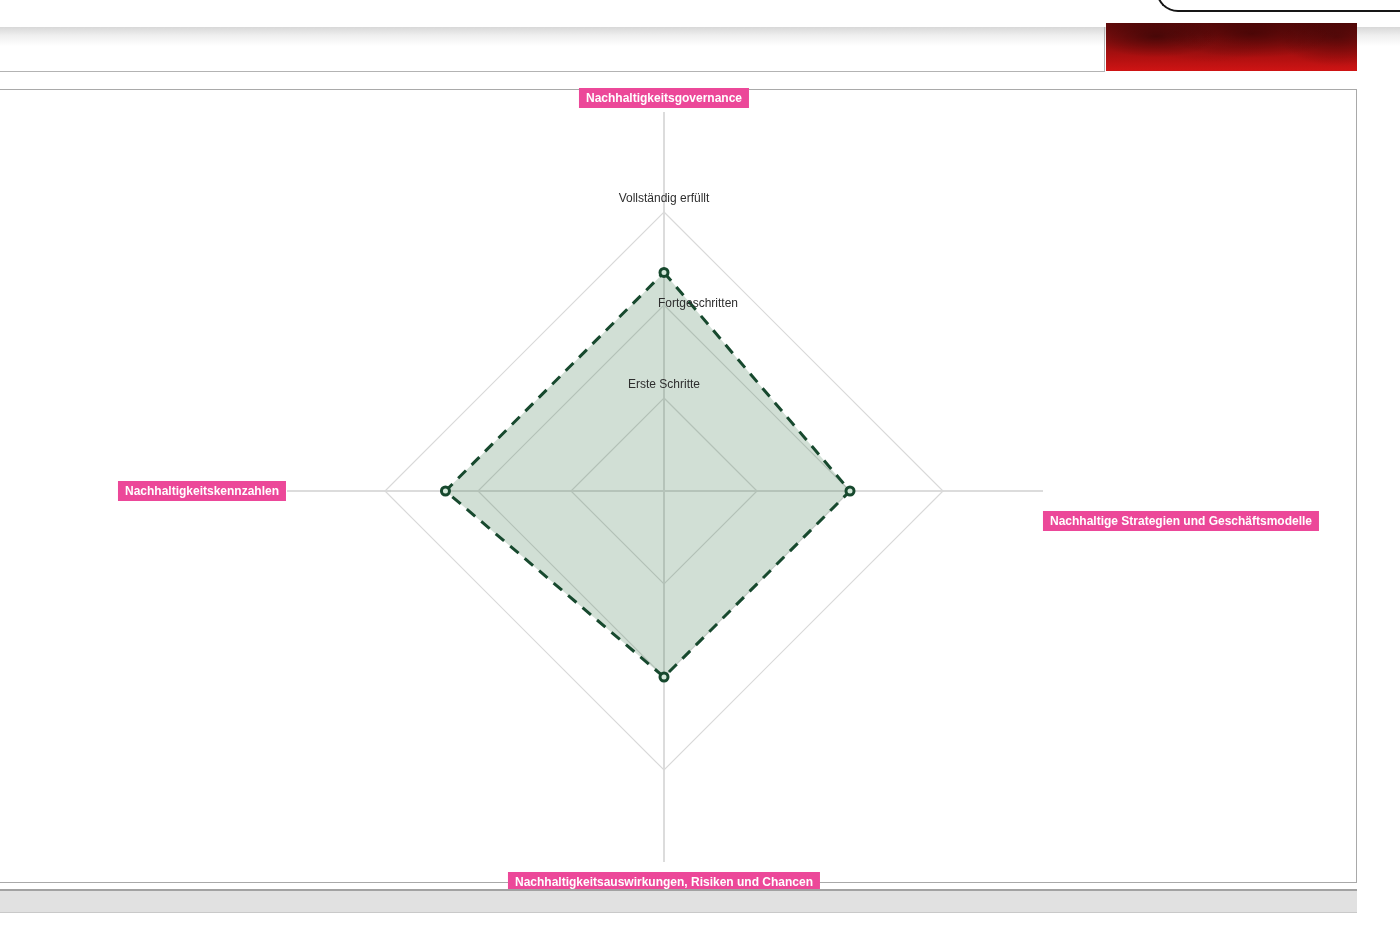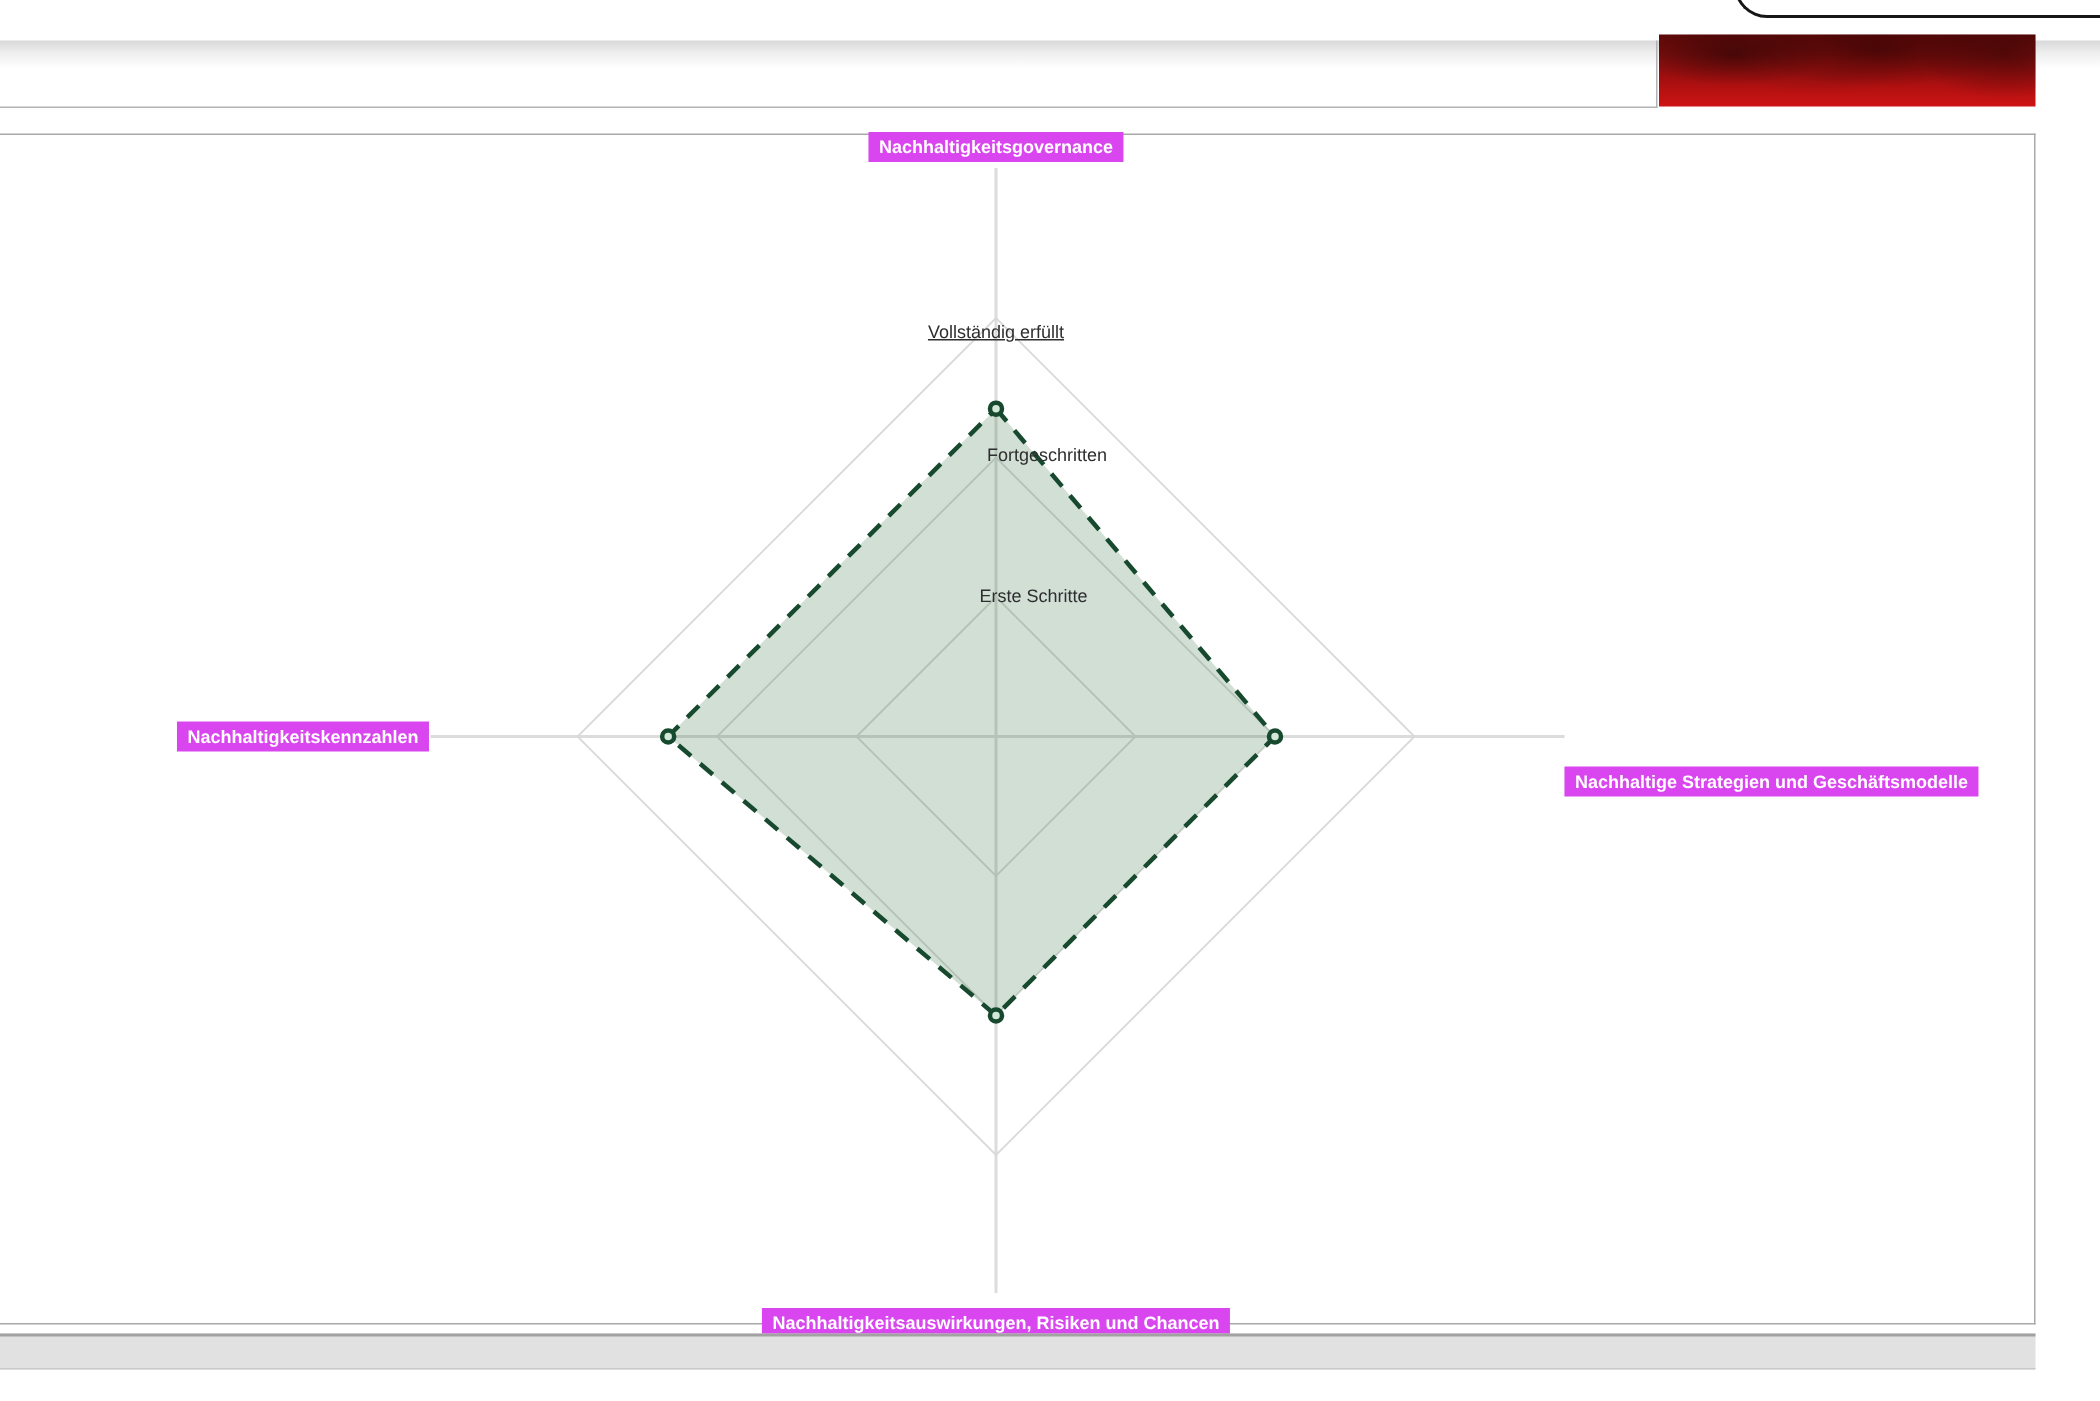--- a/index.html
+++ b/index.html
@@ -54,21 +54,21 @@
     stroke:#17492e; stroke-width:3; stroke-dasharray:11 8; stroke-linejoin:miter;
   }
   .marker { fill:#d4e8da; stroke:#17492e; stroke-width:3; }
 
   .ring-label {
     position:absolute; transform:translate(-50%,-50%);
     font-size:12px; color:#2e2e2e; white-space:nowrap;
   }
   .axis-badge {
     position:absolute; transform:translate(-50%,-50%);
-    background:#d946ef; color:#ffffff;
+    background:#ec4899; color:#ffffff;
     font-size:12px; font-weight:bold; line-height:14px;
     padding:3px 7px; white-space:nowrap;
   }
 
   
   .bottom-bar {
     position:absolute; left:0; top:889px; width:1357px; height:21px;
     background:#e1e1e1; border-top:2px solid #a2a2a2; border-bottom:1px solid #c9c9c9;
   }
 </style>
@@ -93,23 +93,23 @@
       <polygon class="grid-ring" points="664,122 943,401 664,680 385,401"></polygon>
 
       <polygon class="series-poly" points="664,182.45 850,401 664,587 445.45,401"></polygon>
 
       <circle class="marker" r="4" cx="664" cy="182.45"></circle>
       <circle class="marker" r="4" cx="850" cy="401"></circle>
       <circle class="marker" r="4" cx="664" cy="587"></circle>
       <circle class="marker" r="4" cx="445.45" cy="401"></circle>
     </svg>
 
-    <div class="ring-label" style="left:664px; top:131px;text-decoration:underline;">Vollständig erfüllt</div>
+    <div class="ring-label" style="left:664px; top:108px;">Vollständig erfüllt</div>
     <div class="ring-label" style="left:664px; top:213px;margin-left:34px;">Fortgeschritten</div>
-    <div class="ring-label" style="left:664px; top:307px;margin-left:25px;">Erste Schritte</div>
+    <div class="ring-label" style="left:664px; top:294px;">Erste Schritte</div>
 
     <div class="axis-badge" style="left:664px; top:8px;">Nachhaltigkeitsgovernance</div>
     <div class="axis-badge" style="left:1181px; top:401px;margin-top:30px;">Nachhaltige Strategien und Geschäftsmodelle</div>
     <div class="axis-badge" style="left:664px; top:792px;">Nachhaltigkeitsauswirkungen, Risiken und Chancen</div>
     <div class="axis-badge" style="left:202px; top:401px;">Nachhaltigkeitskennzahlen</div>
   </div>
 
   <div class="bottom-bar"></div>
 
 </div>

